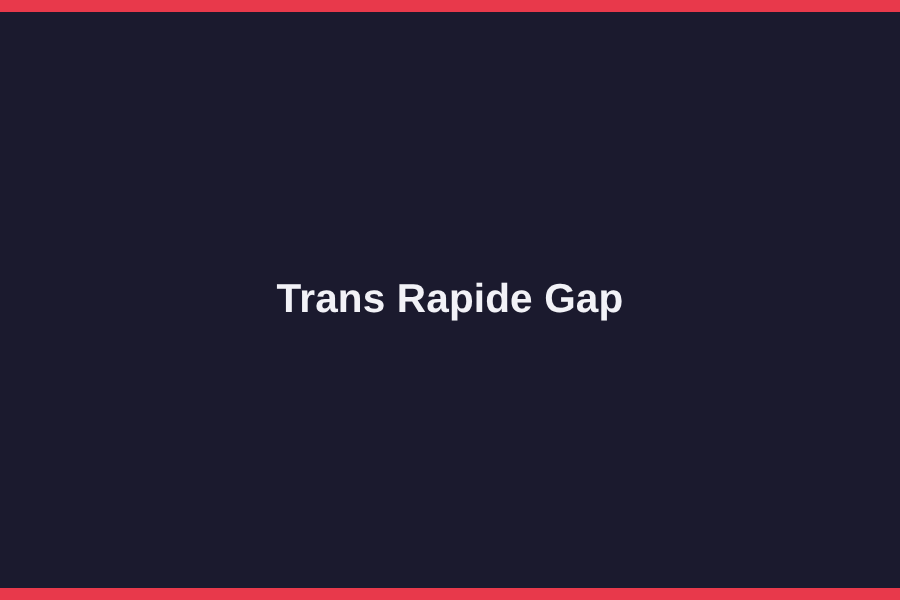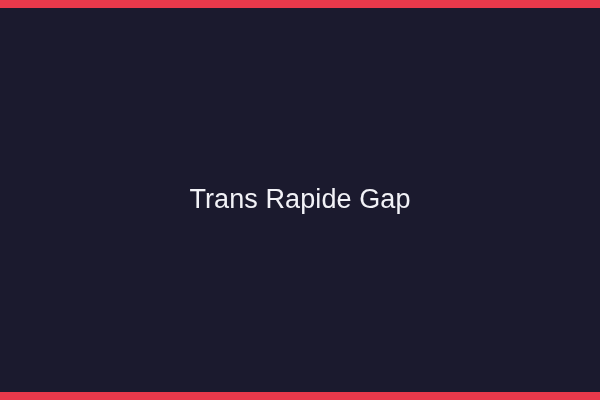--- a/index.html
+++ b/index.html
@@ -42,21 +42,21 @@
     background: #1b1a2e;
     overflow: hidden;
   }
 
   .message-title {
     display: block;
     margin: 15px;
     padding: 0 16px;
     font-family: "Liberation Sans", sans-serif;
     font-size: 27px;
-    font-weight: 400;
+    font-weight: 700;
     line-height: 1.15;
     letter-spacing: 0.1px;
     color: #f2f2f7;
     text-align: center;
     white-space: nowrap;
     -webkit-font-smoothing: antialiased;
   }
 </style>
 </head>
 <body>

